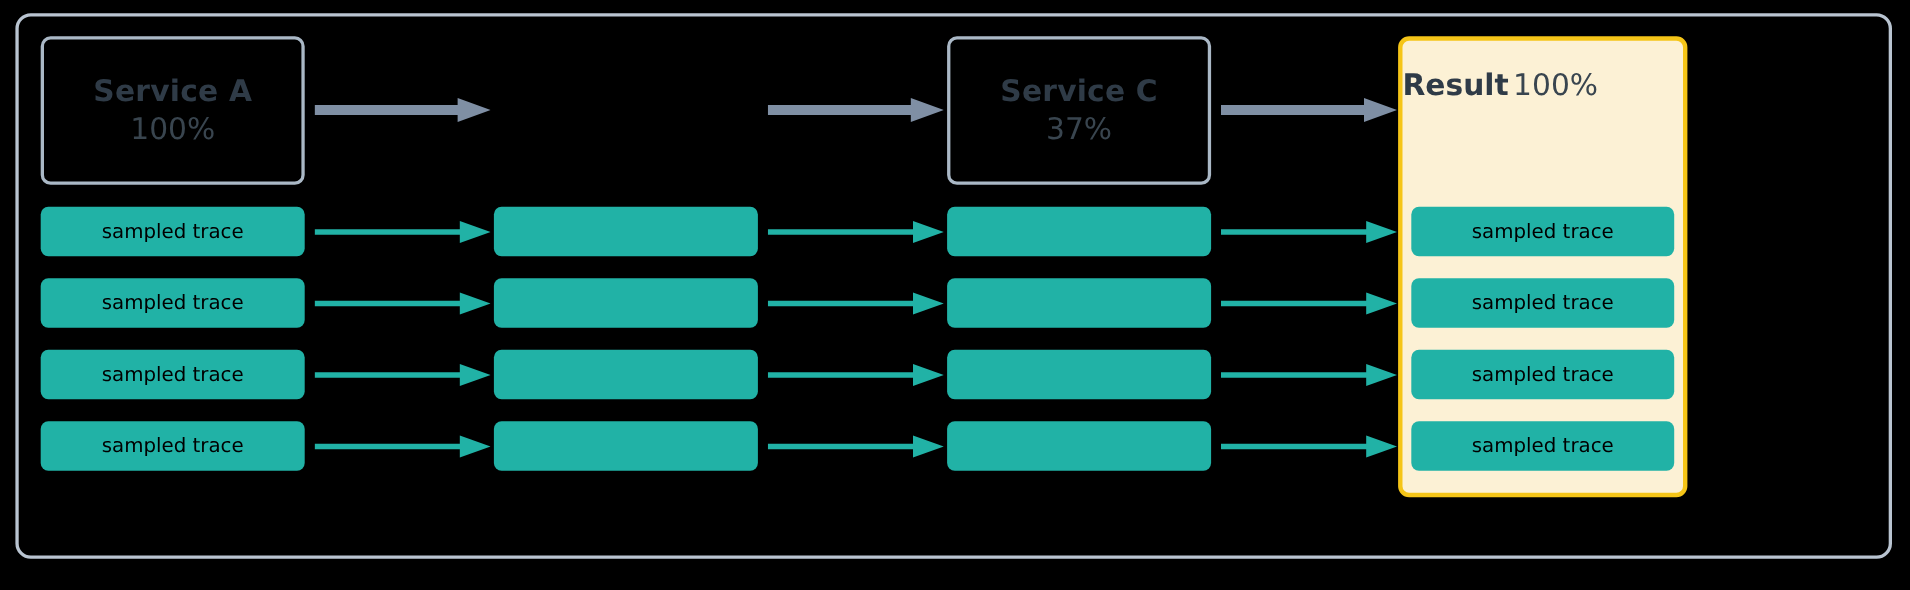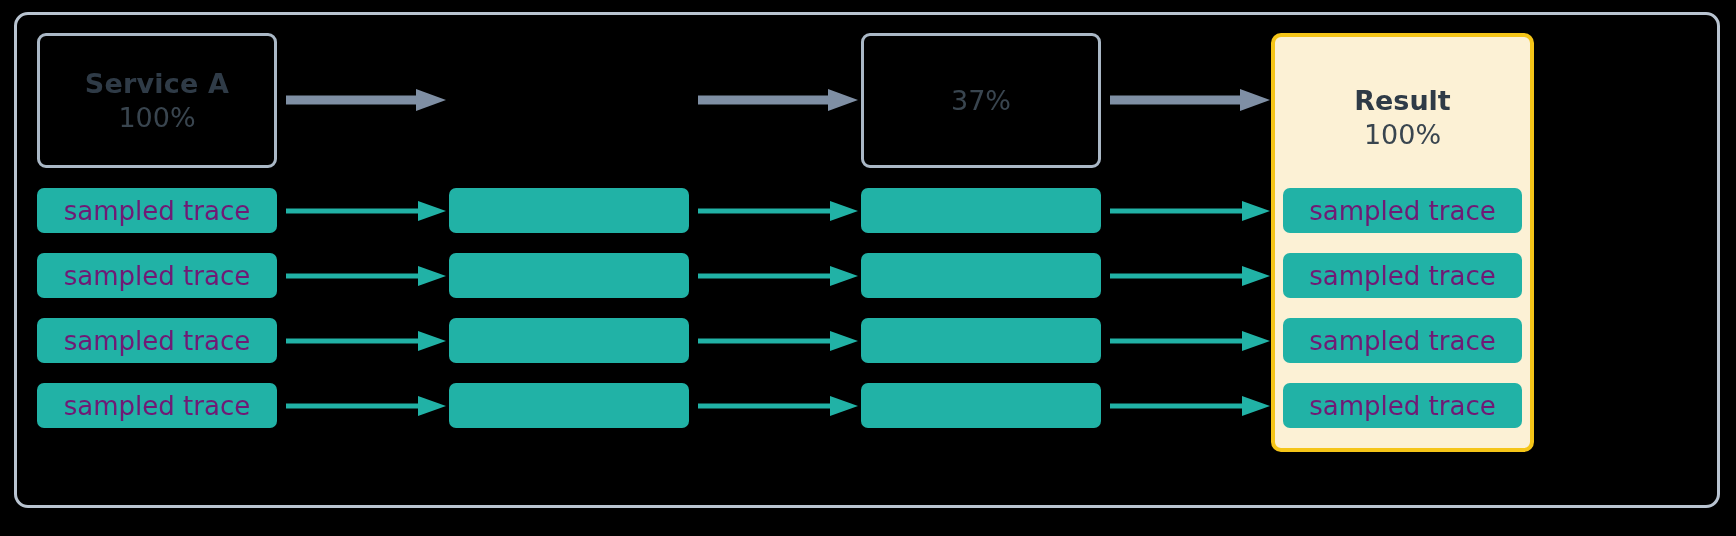--- a/index.html
+++ b/index.html
@@ -80,24 +80,23 @@
     box-sizing: border-box;
     border: 4px solid #f5c518;
     border-radius: 10px;
     background: #fcf1d5;
   }
   .result-head {
     position: absolute;
     left: 0; right: 0;
     top: 26px;
     display: flex;
-    flex-direction: column;
+    flex-direction: row;
     align-items: center;
     gap: 4px;
-    margin-top: 23px;
   }
   .result-name {
     font-size: 27px;
     font-weight: bold;
     color: #2f3b47;
     line-height: 1.1;
   }
   .result-rate {
     font-size: 27px;
     color: #39454f;
@@ -106,22 +105,22 @@
 
   
   .trace-bar {
     position: absolute;
     height: 45px;
     border-radius: 7px;
     background: #21b2a6;
     display: flex;
     align-items: center;
     justify-content: center;
-    color: #701a75;
-    font-size: 26px;
+    color: #000000;
+    font-size: 18px;
     line-height: 1;
     box-sizing: border-box;
   }
   .trace-bar.labelled { }
   .trace-bar.blank { }
 
   
   .arrow {
     position: absolute;
     height: 24px;
@@ -137,20 +136,21 @@
 
   <div class="grid">
 
     <div class="service-box" style="left:37px;  width:240px;">
       <div class="service-name">Service A</div>
       <div class="service-rate">100%</div>
     </div>
 
 
     <div class="service-box" style="left:861px; width:240px;">
+      <div class="service-name">Service C</div>
       <div class="service-rate">37%</div>
     </div>
 
     <div class="result-panel" style="left:1271px; width:263px;">
       <div class="result-head">
         <div class="result-name">Result</div>
         <div class="result-rate">100%</div>
       </div>
     </div>
 

